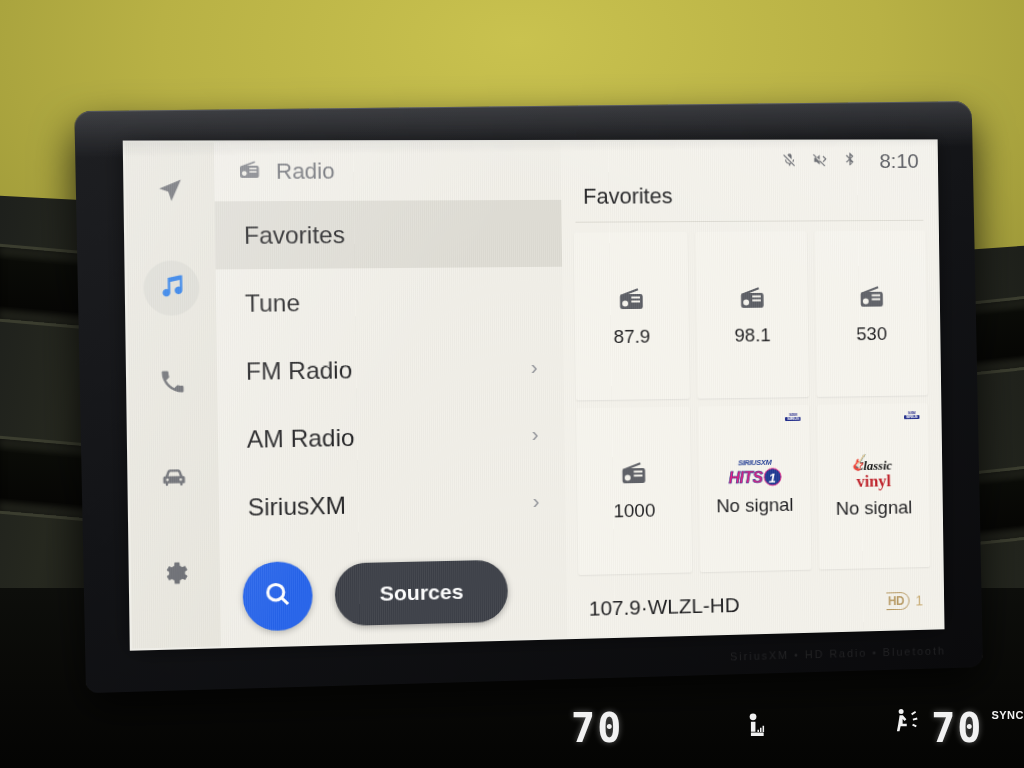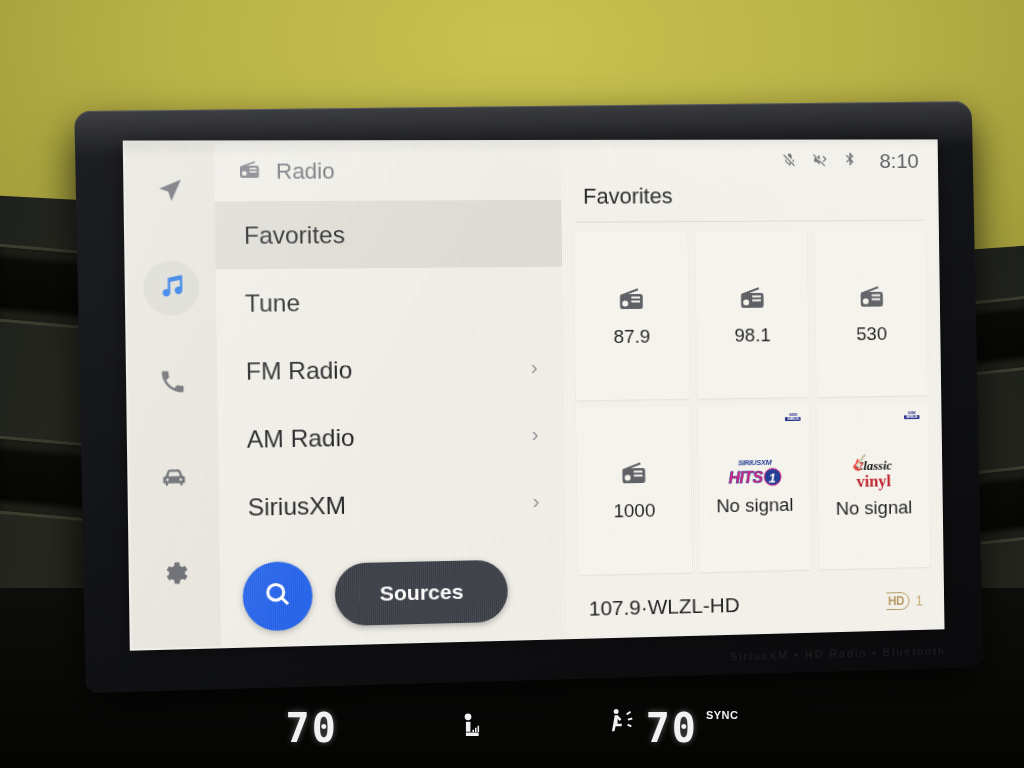--- a/index.html
+++ b/index.html
@@ -260,21 +260,21 @@
     border: 1.4px solid #b89a63; border-left:none;
     border-radius: 0 9px 9px 0;
     padding: 1px 5px 1px 2px;
   }
   .hd-num { font-size: 14px; color:#c7a96f; }
 
   
   #climate {
     position: absolute; left: 0; bottom: 10px;
     width: 1024px; height: 60px;
-    display: flex; align-items: center; justify-content: center;
+    display: flex; align-items: center; justify-content: flex-end;
     gap: 118px;
     color: #f2f2f2;
   }
   .seg {
     font-family: "DejaVu Sans Mono", monospace;
     font-size: 40px; font-weight: bold;
     letter-spacing: 2px;
     text-shadow: 0 0 6px rgba(255,255,255,.35);
   }
   .climate-group { display:flex; align-items:flex-start; gap:8px; }

